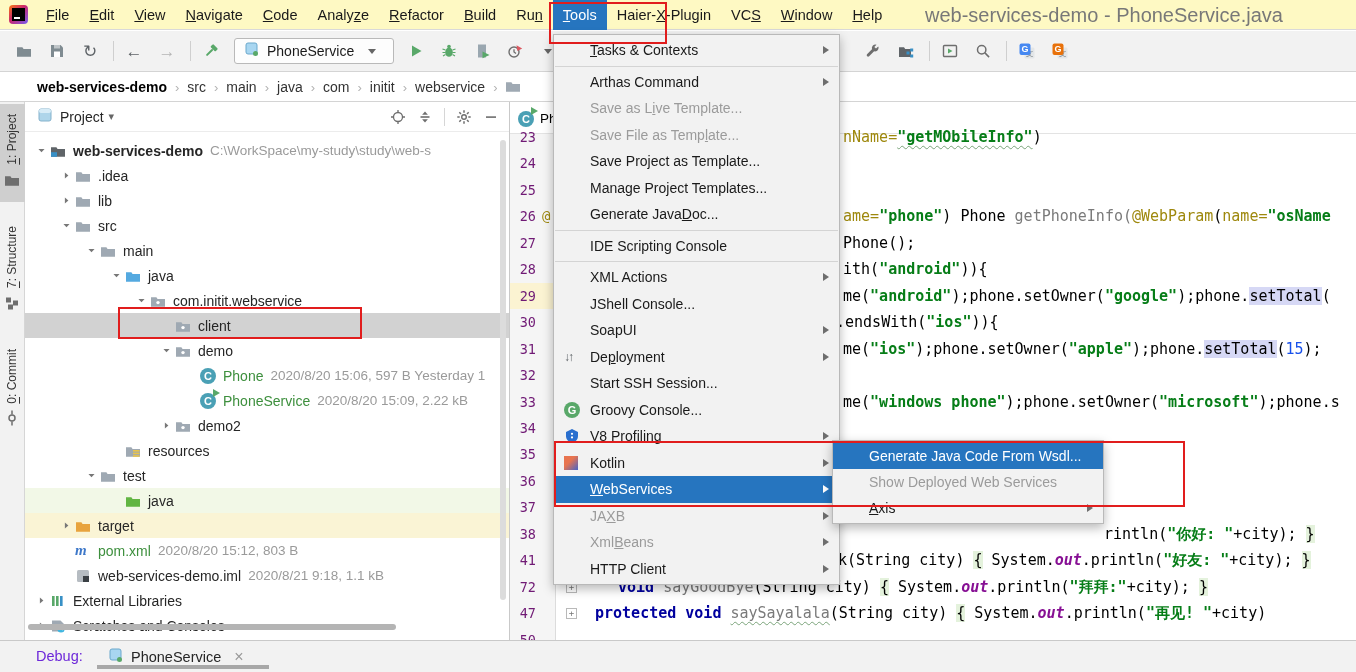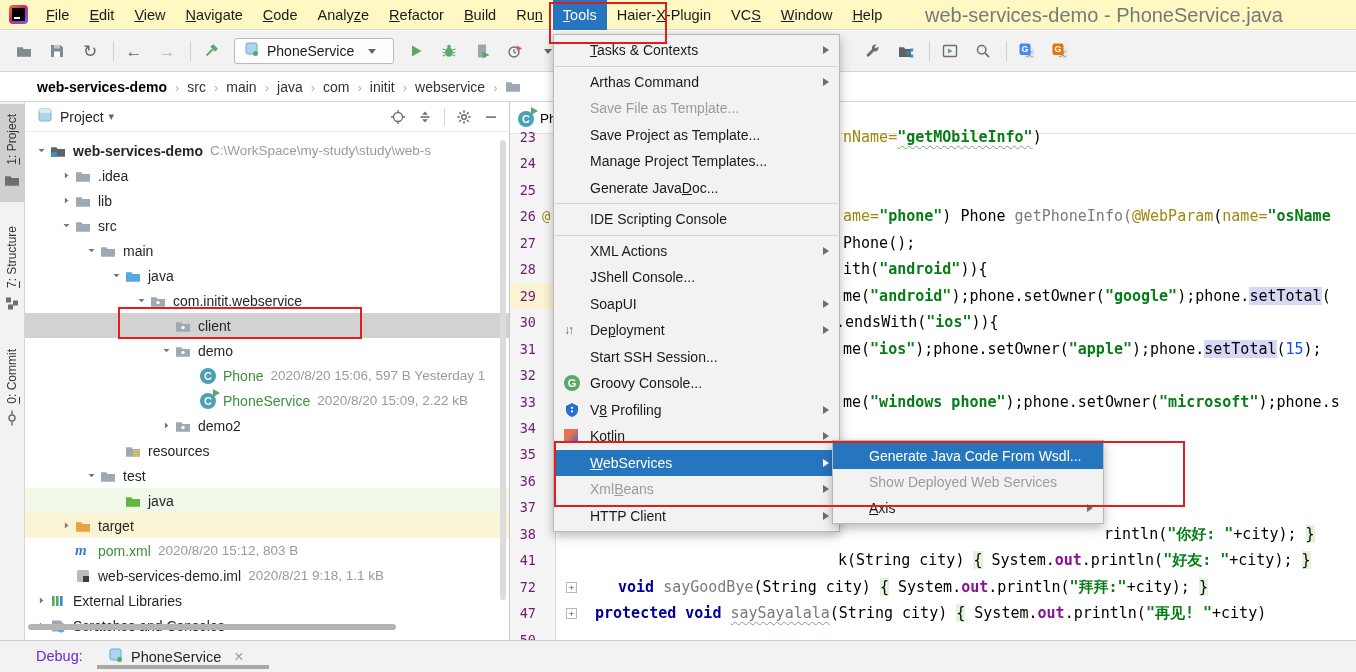--- a/index.html
+++ b/index.html
@@ -77,21 +77,21 @@
   .gnum{position:absolute;left:0;width:26px;text-align:right;font:13.5px/26px "DejaVu Sans Mono",monospace;color:#701a75}
   .curband{position:absolute;left:0;width:46px;height:26px;background:#fbf3d2}
   .gann{position:absolute;left:32px;font:14px/26px "DejaVu Sans Mono",monospace;color:#9e880d}
   .foldbox{position:absolute;left:56px;width:11px;height:11px;border:1px solid #b9b9b9;background:#fff;font:9px/9px "DejaVu Sans Mono",monospace;color:#777;text-align:center}
   .code{position:absolute;white-space:pre;font:15px/26px "DejaVu Sans Mono",monospace;color:#000}
   .code .d{color:#000}
   .code .k{color:var(--kw-navy);font-weight:bold}
   .code .s{color:var(--str-green);font-weight:bold}
   .code .o{color:#9e880d}
   .code .n{color:#1750eb}
-  .code .f{color:#871094;font-weight:bold}
+  .code .f{color:#871094;font-style:italic;font-weight:bold}
   .code .gr{color:#7a7a7a}
   .code .hl{background:#d6d8f5}
   .code .bb{background:#e4f2dc}
   .code .wavy{text-decoration:underline wavy #7aa37a 1px;text-underline-offset:3px}
 
   
   .debugbar{position:absolute;left:0;top:640px;width:1356px;height:32px;background:#f2f2f2;border-top:1px solid #c9c9c9}
   .dlabel{position:absolute;left:36px;top:0;line-height:31px;font-size:14.5px;color:#6d28d9}
   .dtab{position:absolute;left:100px;top:0;height:31px;display:flex;align-items:center;gap:7px;padding:0 8px;font-size:14.5px;color:#262626}
   .dclose{color:#9a9a9a;font-size:16px;margin-left:6px}
@@ -650,20 +650,24 @@
         <span class="sub"></span>
       </div>
       <div class="msep"></div>
       <div class="mi">
         <span class="mic"></span>
         <span class="mlbl">Arthas Command</span>
         <span class="sub"></span>
       </div>
       <div class="mi disabled">
         <span class="mic"></span>
+        <span class="mlbl">Save as L<u>i</u>ve Template...</span>
+      </div>
+      <div class="mi disabled">
+        <span class="mic"></span>
         <span class="mlbl">Save File as Temp<u>l</u>ate...</span>
       </div>
       <div class="mi">
         <span class="mic"></span>
         <span class="mlbl">Save Project as Template...</span>
       </div>
       <div class="mi">
         <span class="mic"></span>
         <span class="mlbl">Manage Project Templates...</span>
       </div>
@@ -726,20 +730,25 @@
         <span class="mlbl">Kotlin</span>
         <span class="sub"></span>
       </div>
       <div class="mi selected">
         <span class="mic"></span>
         <span class="mlbl"><u>W</u>ebServices</span>
         <span class="sub"></span>
       </div>
       <div class="mi disabled">
         <span class="mic"></span>
+        <span class="mlbl">JA<u>X</u>B</span>
+        <span class="sub"></span>
+      </div>
+      <div class="mi disabled">
+        <span class="mic"></span>
         <span class="mlbl">Xml<u>B</u>eans</span>
         <span class="sub"></span>
       </div>
       <div class="mi">
         <span class="mic"></span>
         <span class="mlbl">HTTP Client</span>
         <span class="sub"></span>
       </div>
     </div>
   <div class="popup smenu" id="smenu">

